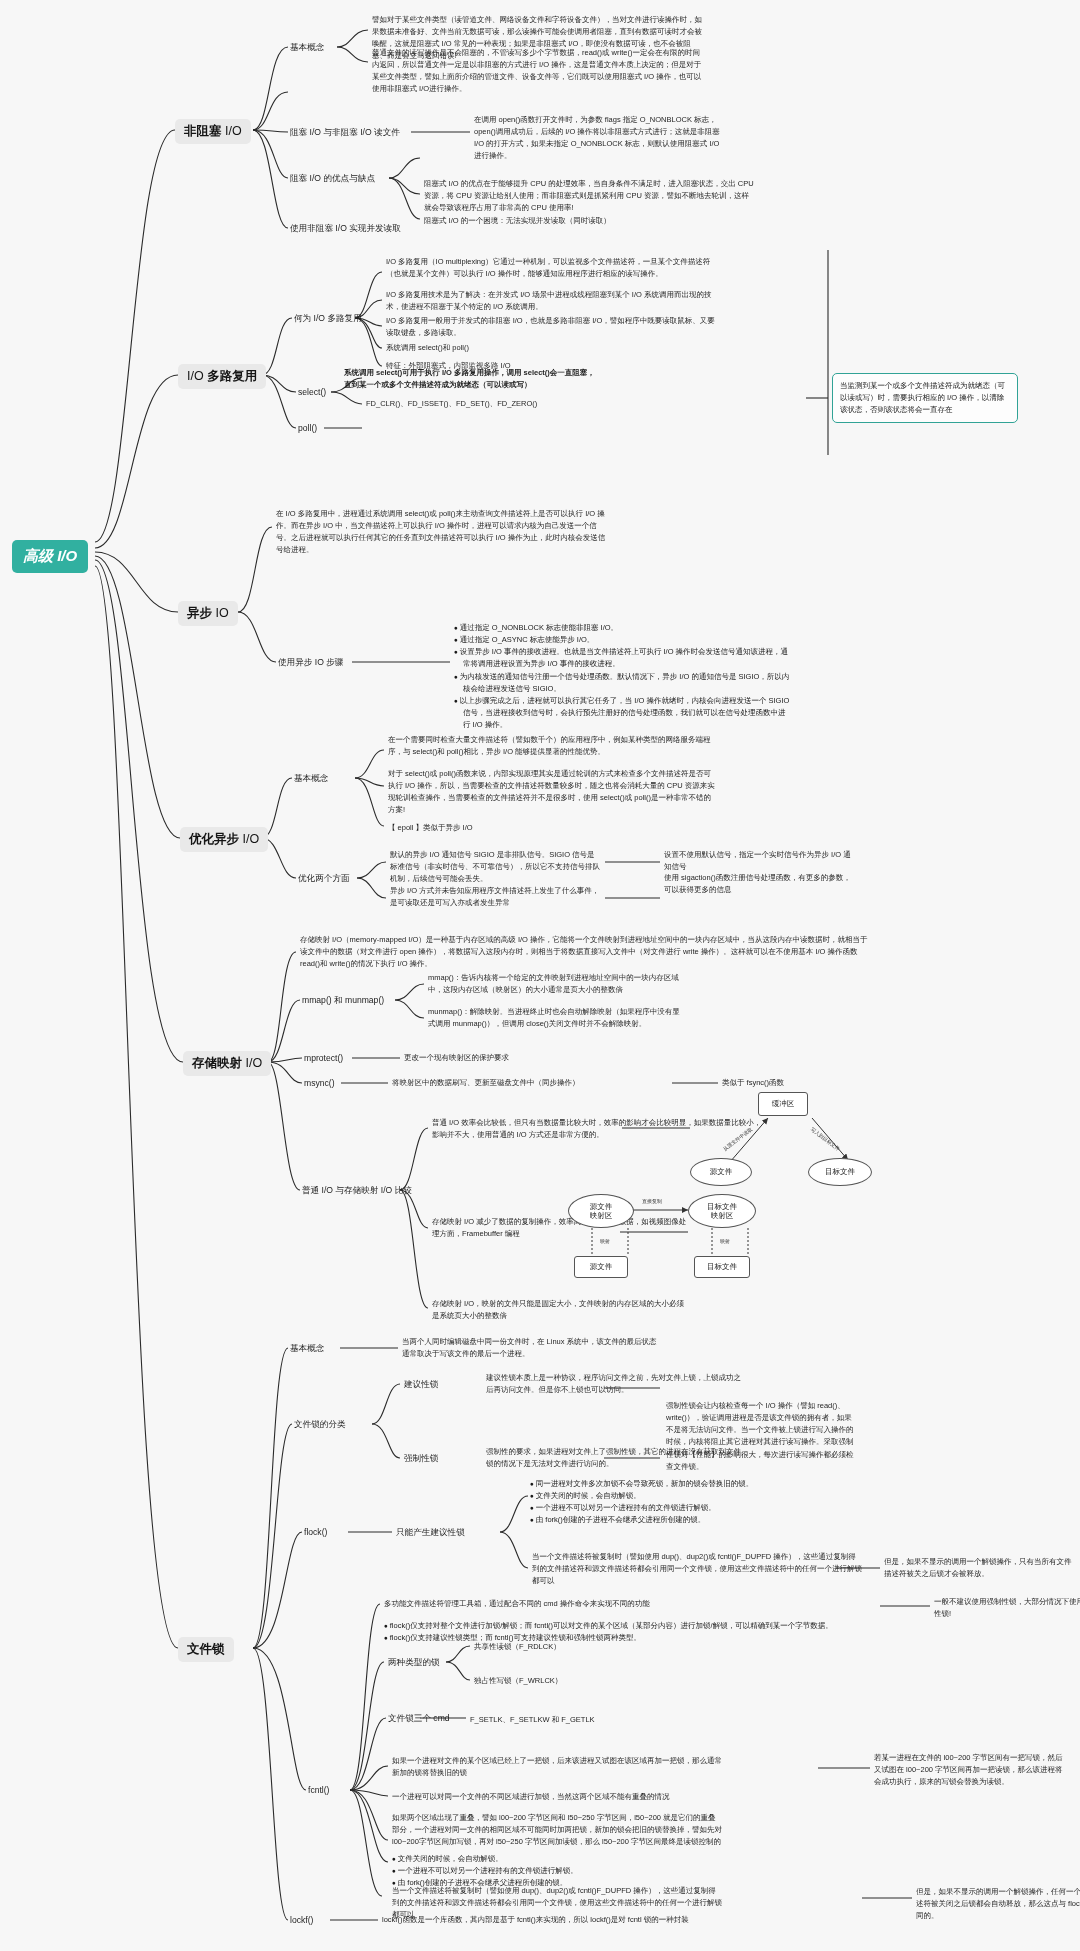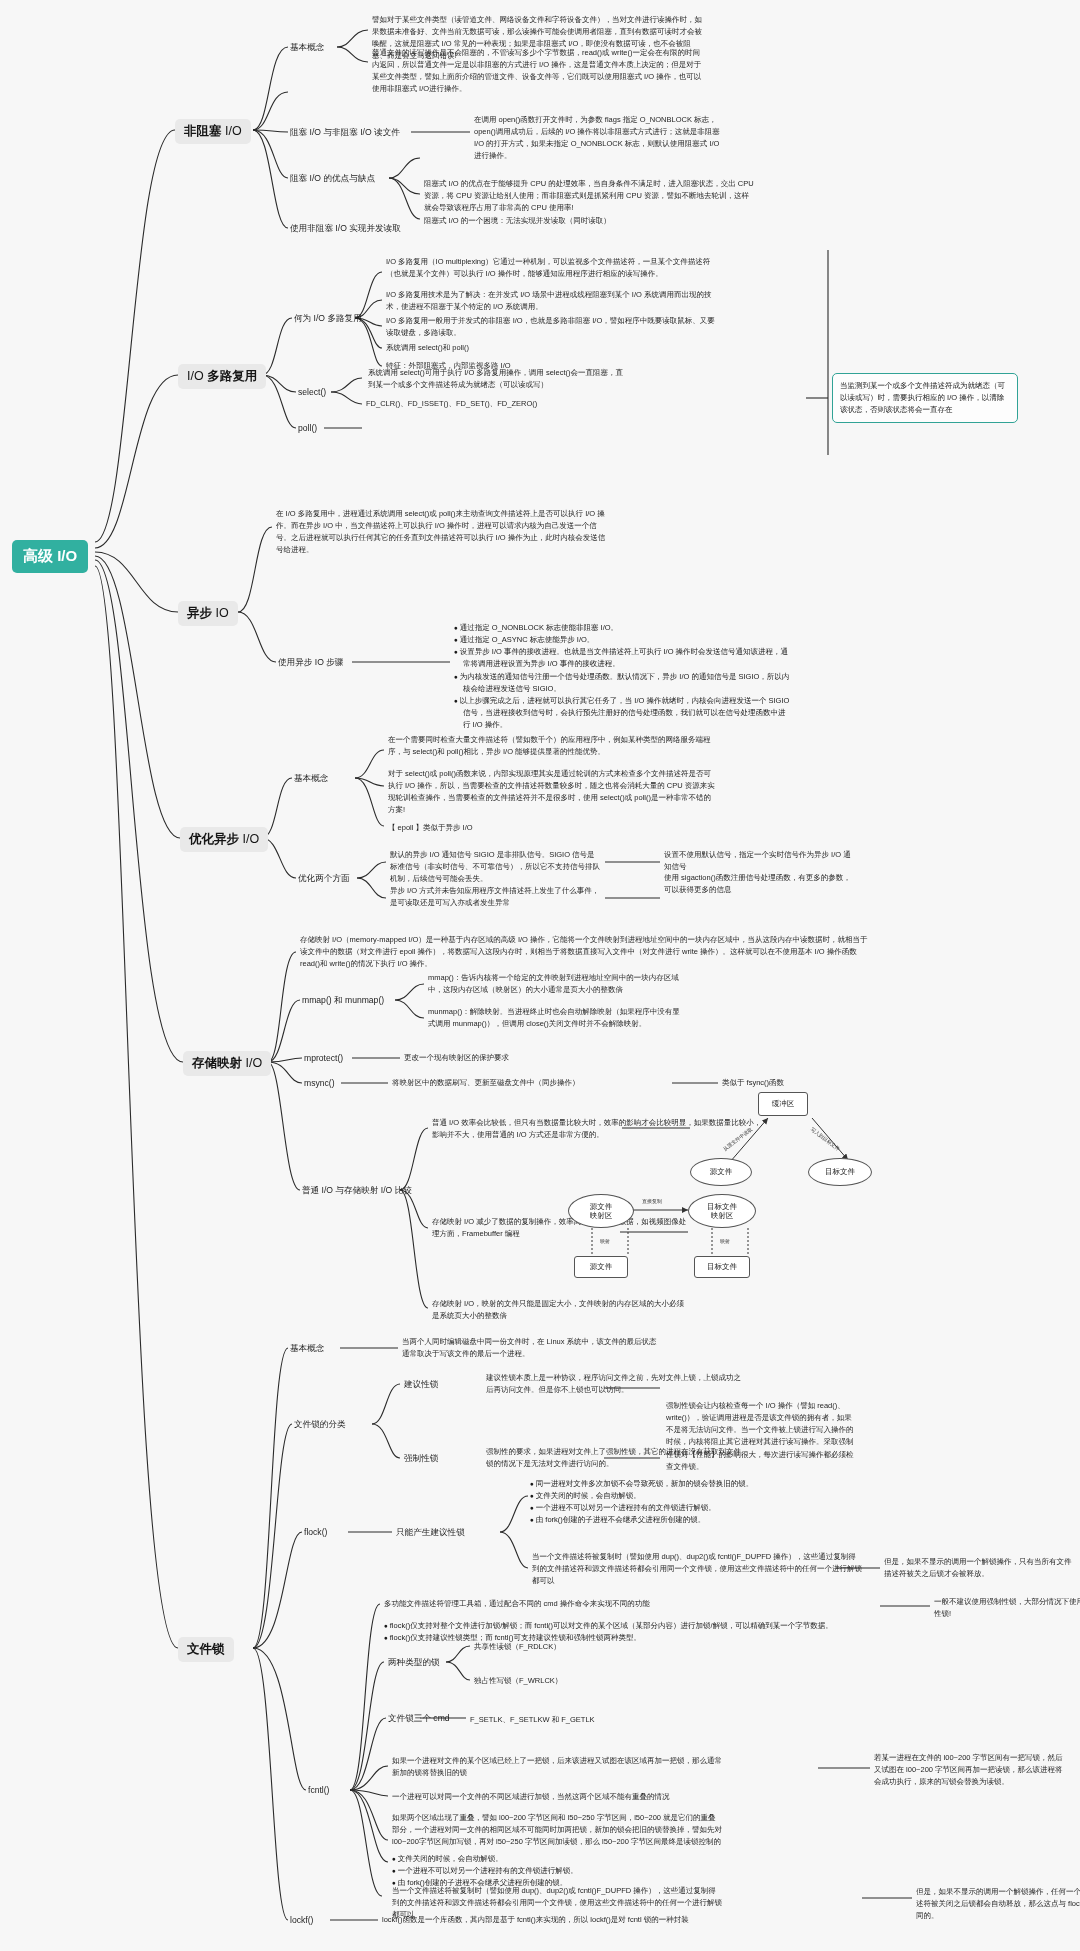--- a/index.html
+++ b/index.html
@@ -18,20 +18,21 @@
 
   
   .root{
     background:#31b0a0;
     color:#fff;
     font-weight:bold;
     font-size:15px;
     border-radius:5px;
     padding:7px 11px;
     white-space:nowrap;
+    font-style:italic;
   }
   
   .topic{
     background:#e9e9e9;
     border-radius:5px;
     padding:4px 9px;
     font-size:12.5px;
     font-weight:bold;
     white-space:nowrap;
     color:#141414;
@@ -217,21 +218,21 @@
   <div class="node lbl" style="left:294px;top:312px;">何为 I/O 多路复用</div>
   <div class="node lbl" style="left:298px;top:386px;">select()</div>
   <div class="node lbl" style="left:298px;top:422px;">poll()</div>
 
   <div class="node para w3" style="left:386px;top:256px;">I/O 多路复用（IO multiplexing）它通过一种机制，可以监视多个文件描述符，一旦某个文件描述符（也就是某个文件）可以执行 I/O 操作时，能够通知应用程序进行相应的读写操作。</div>
   <div class="node para w3" style="left:386px;top:289px;">I/O 多路复用技术是为了解决：在并发式 I/O 场景中进程或线程阻塞到某个 I/O 系统调用而出现的技术，使进程不阻塞于某个特定的 I/O 系统调用。</div>
   <div class="node para w3" style="left:386px;top:315px;">I/O 多路复用一般用于并发式的非阻塞 I/O，也就是多路非阻塞 I/O，譬如程序中既要读取鼠标、又要读取键盘，多路读取。</div>
   <div class="node para nw" style="left:386px;top:342px;">系统调用 select()和 poll()</div>
   <div class="node para nw" style="left:386px;top:360px;">特征：外部阻塞式，内部监视多路 I/O</div>
 
-  <div class="node para w2" style="left:368px;top:367px;">系统调用 select()可用于执行 I/O 多路复用操作，调用 select()会一直阻塞，直到某一个或多个文件描述符成为就绪态（可以读或写）</div>
+  <div class="node para w2" style="left:344px;top:367px;font-weight:bold;">系统调用 select()可用于执行 I/O 多路复用操作，调用 select()会一直阻塞，直到某一个或多个文件描述符成为就绪态（可以读或写）</div>
   <div class="node para nw" style="left:366px;top:398px;">FD_CLR()、FD_ISSET()、FD_SET()、FD_ZERO()</div>
 
   <div class="node callout" style="left:832px;top:373px;">当监测到某一个或多个文件描述符成为就绪态（可以读或写）时，需要执行相应的 I/O 操作，以清除该状态，否则该状态将会一直存在</div>
 
   <div class="node topic" style="left:178px;top:601px;">
     <span>异步</span><span class="lt"> IO</span>
   </div>
 
   <div class="node para w3" style="left:276px;top:508px;">在 I/O 多路复用中，进程通过系统调用 select()或 poll()来主动查询文件描述符上是否可以执行 I/O 操作。而在异步 I/O 中，当文件描述符上可以执行 I/O 操作时，进程可以请求内核为自己发送一个信号。之后进程就可以执行任何其它的任务直到文件描述符可以执行 I/O 操作为止，此时内核会发送信号给进程。</div>
   <div class="node lbl" style="left:278px;top:656px;">使用异步 IO 步骤</div>
@@ -257,21 +258,21 @@
 
   <div class="node para w4" style="left:390px;top:849px;">默认的异步 I/O 通知信号 SIGIO 是非排队信号。SIGIO 信号是标准信号（非实时信号、不可靠信号），所以它不支持信号排队机制，后续信号可能会丢失。</div>
   <div class="node para w5" style="left:664px;top:849px;">设置不使用默认信号，指定一个实时信号作为异步 I/O 通知信号</div>
   <div class="node para w4" style="left:390px;top:885px;">异步 I/O 方式并未告知应用程序文件描述符上发生了什么事件，是可读取还是可写入亦或者发生异常</div>
   <div class="node para w5" style="left:664px;top:872px;">使用 sigaction()函数注册信号处理函数，有更多的参数，可以获得更多的信息</div>
 
   <div class="node topic" style="left:183px;top:1051px;">
     <span>存储映射</span><span class="lt"> I/O</span>
   </div>
 
-  <div class="node para" style="left:300px;top:934px;width:572px;">存储映射 I/O（memory-mapped I/O）是一种基于内存区域的高级 I/O 操作，它能将一个文件映射到进程地址空间中的一块内存区域中，当从这段内存中读数据时，就相当于读文件中的数据（对文件进行 epoll 操作），将数据写入这段内存时，则相当于将数据直接写入文件中（对文件进行 write 操作）。这样就可以在不使用基本 I/O 操作函数 read()和 write()的情况下执行 I/O 操作。</div>
+  <div class="node para" style="left:300px;top:934px;width:572px;">存储映射 I/O（memory-mapped I/O）是一种基于内存区域的高级 I/O 操作，它能将一个文件映射到进程地址空间中的一块内存区域中，当从这段内存中读数据时，就相当于读文件中的数据（对文件进行 open 操作），将数据写入这段内存时，则相当于将数据直接写入文件中（对文件进行 write 操作）。这样就可以在不使用基本 I/O 操作函数 read()和 write()的情况下执行 I/O 操作。</div>
   <div class="node lbl" style="left:302px;top:994px;">mmap() 和 munmap()</div>
   <div class="node lbl" style="left:304px;top:1052px;">mprotect()</div>
   <div class="node lbl" style="left:304px;top:1077px;">msync()</div>
   <div class="node lbl" style="left:302px;top:1184px;">普通 I/O 与存储映射 I/O 比较</div>
 
   <div class="node para w2" style="left:428px;top:972px;">mmap()：告诉内核将一个给定的文件映射到进程地址空间中的一块内存区域中，这段内存区域（映射区）的大小通常是页大小的整数倍</div>
   <div class="node para w2" style="left:428px;top:1006px;">munmap()：解除映射。当进程终止时也会自动解除映射（如果程序中没有显式调用 munmap()），但调用 close()关闭文件时并不会解除映射。</div>
   <div class="node para nw" style="left:404px;top:1052px;">更改一个现有映射区的保护要求</div>
   <div class="node para nw" style="left:392px;top:1077px;">将映射区中的数据刷写、更新至磁盘文件中（同步操作）</div>
   <div class="node para nw" style="left:722px;top:1077px;">类似于 fsync()函数</div>

